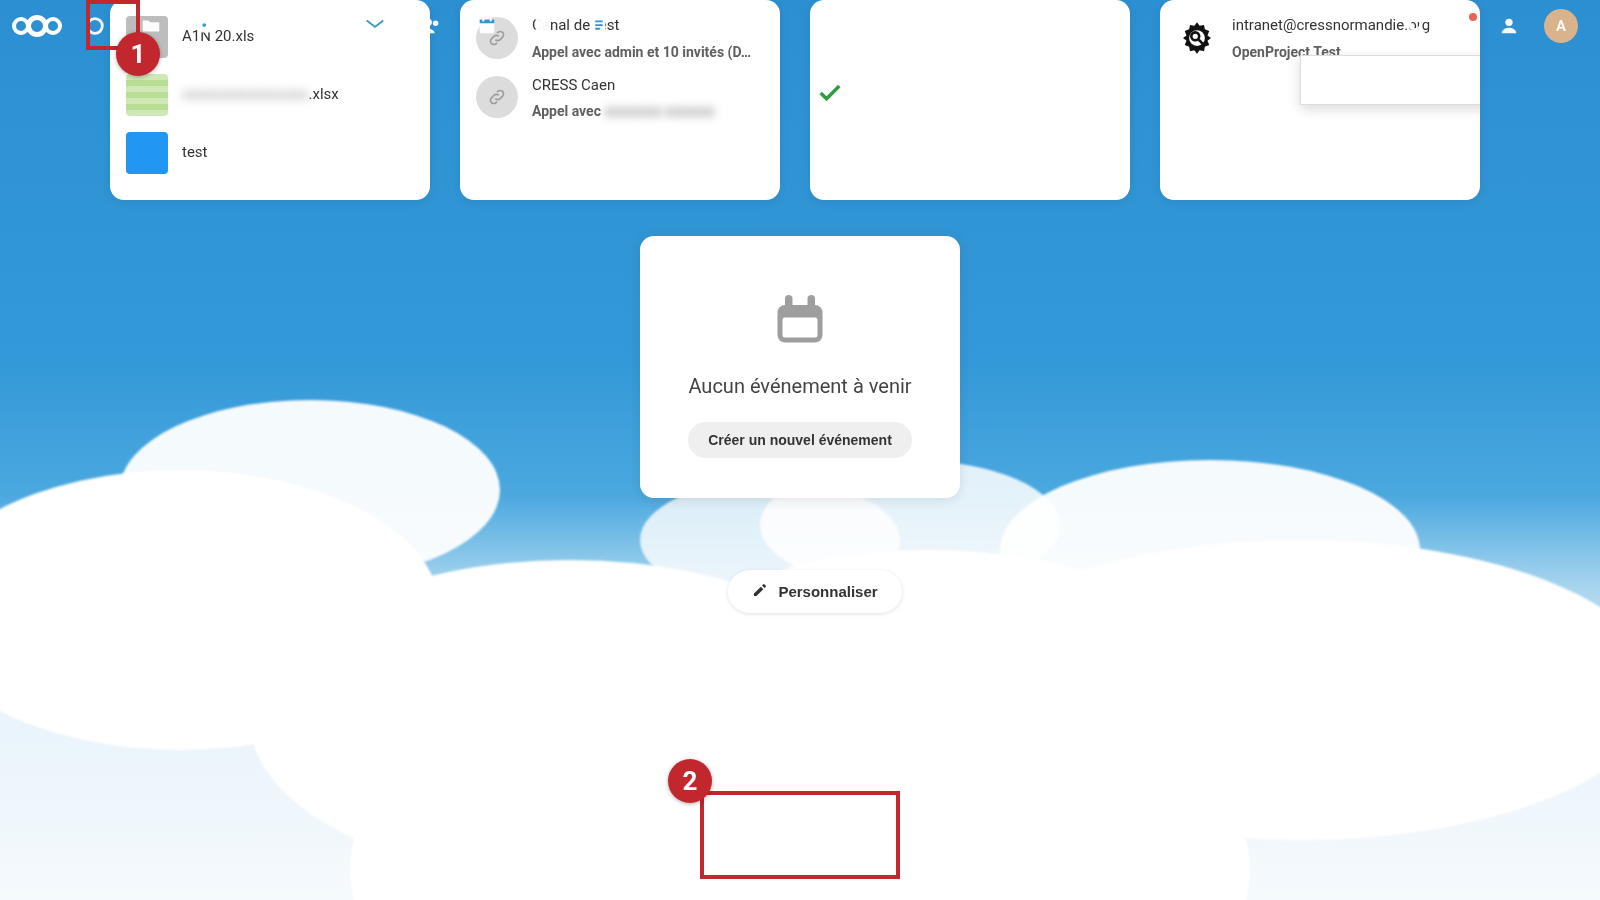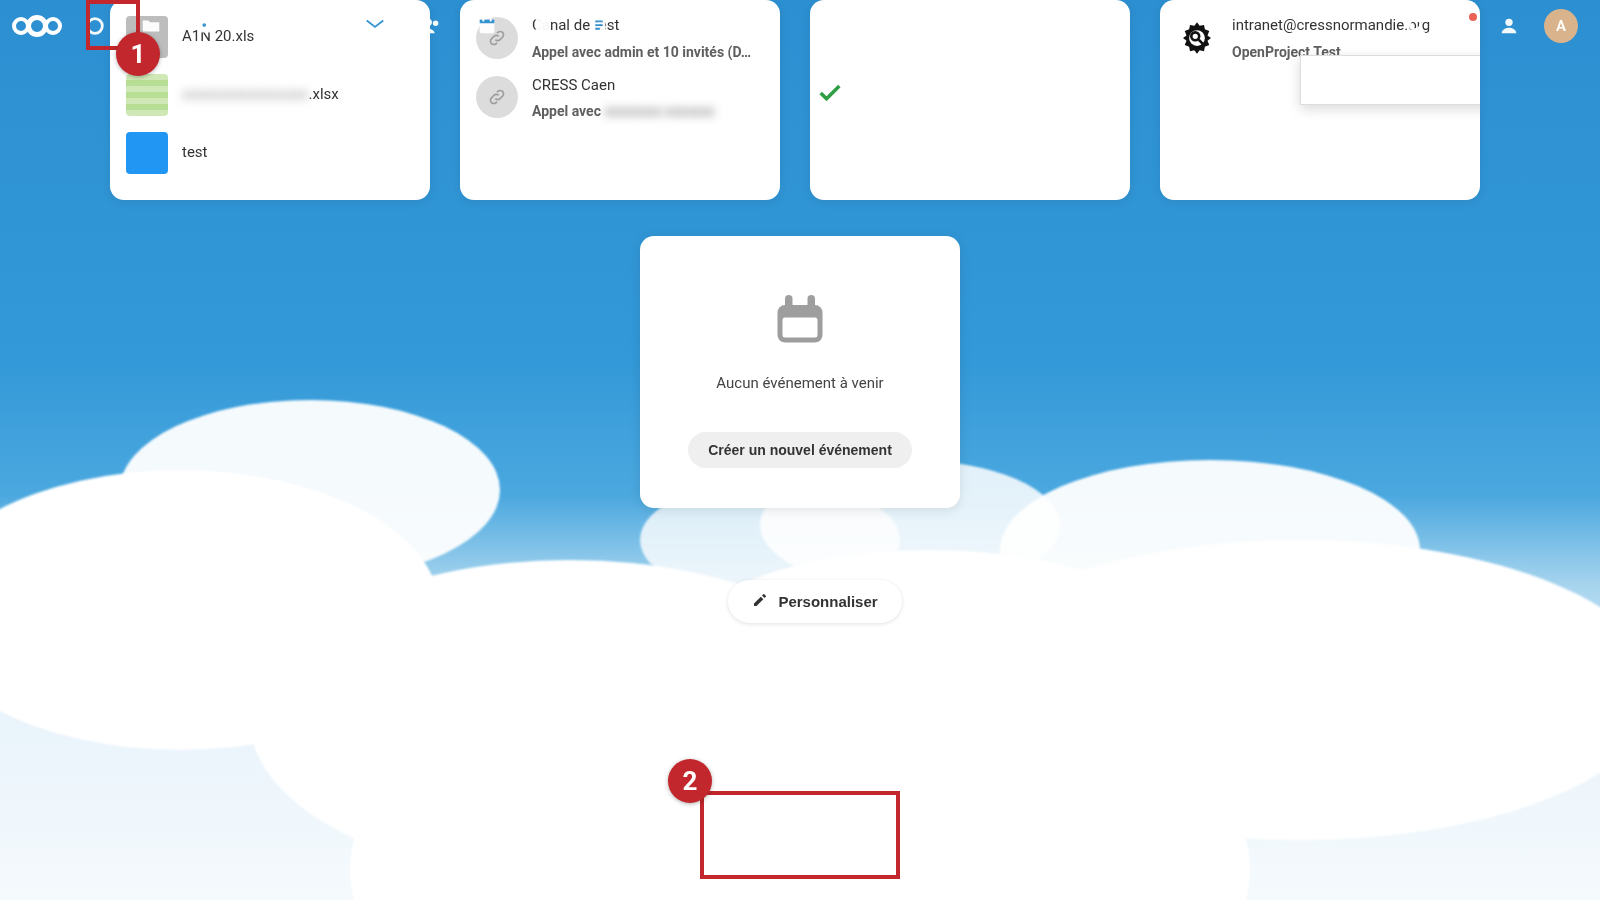--- a/index.html
+++ b/index.html
@@ -148,21 +148,21 @@
     display:flex;align-items:center;gap:14px;justify-content:flex-start;
     margin-bottom:40px;
   }
   .events-title-row h2{ font-size:21px; font-weight:700;}
   .events-title-row svg{width:30px;height:30px;}
   .empty-cal{
     margin: 30px auto 24px;
     width:60px;height:60px;
   }
   .empty-cal svg{width:60px;height:60px; fill:#9e9e9e;}
-  .empty-text{ font-size:15px; color:#444; margin-bottom:40px;}
+  .empty-text{ font-size:20px; color:#444; margin-bottom:24px;}
   .pill-btn{
     background:#efefef;
     border:none;
     border-radius:22px;
     padding:10px 20px;
     font-size:14px;
     font-weight:600;
     color:#333;
     cursor:pointer;
   }

